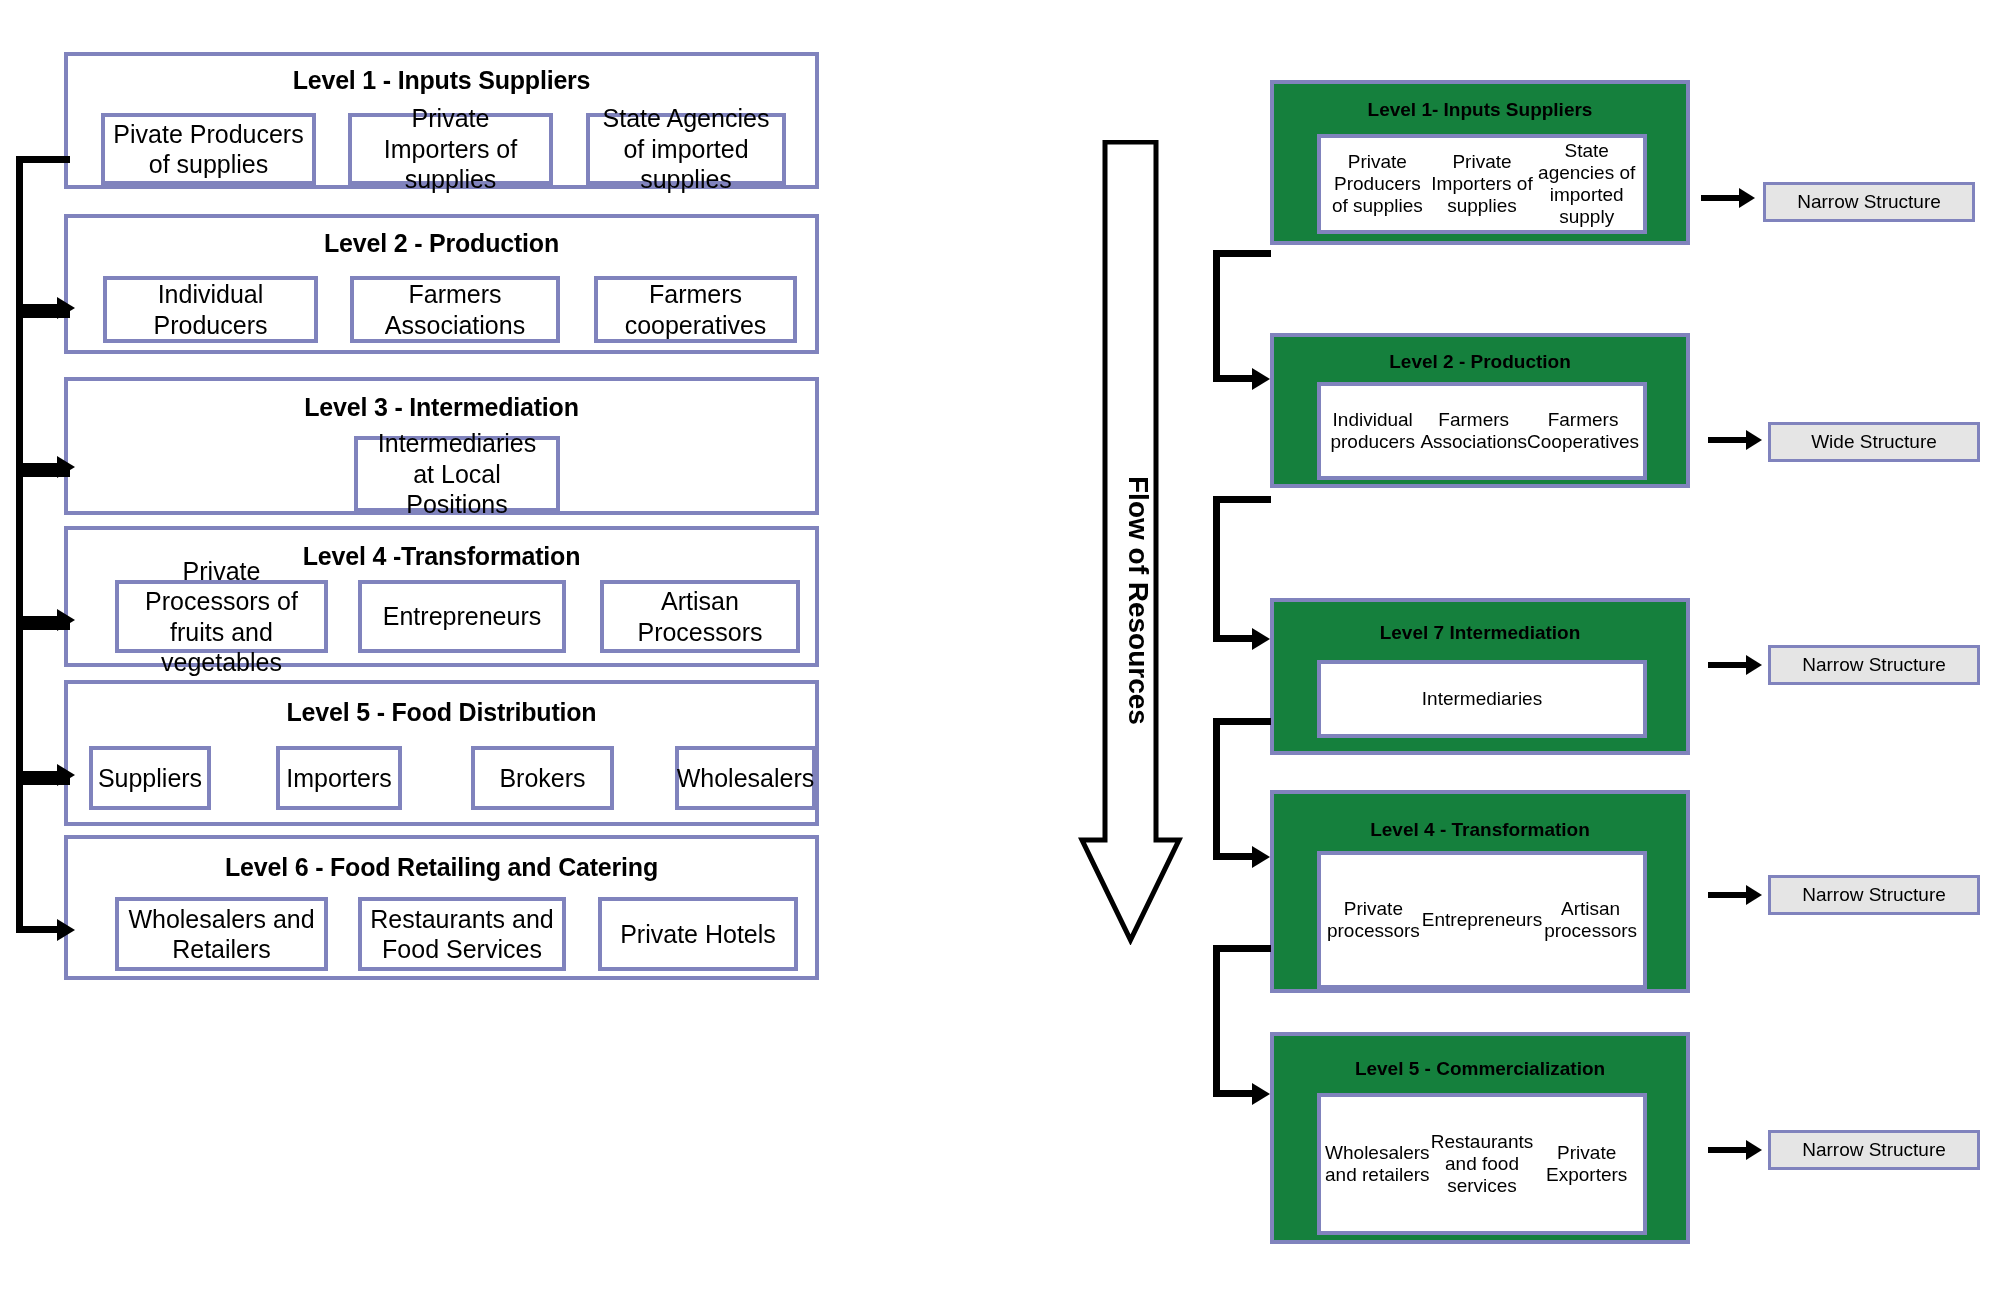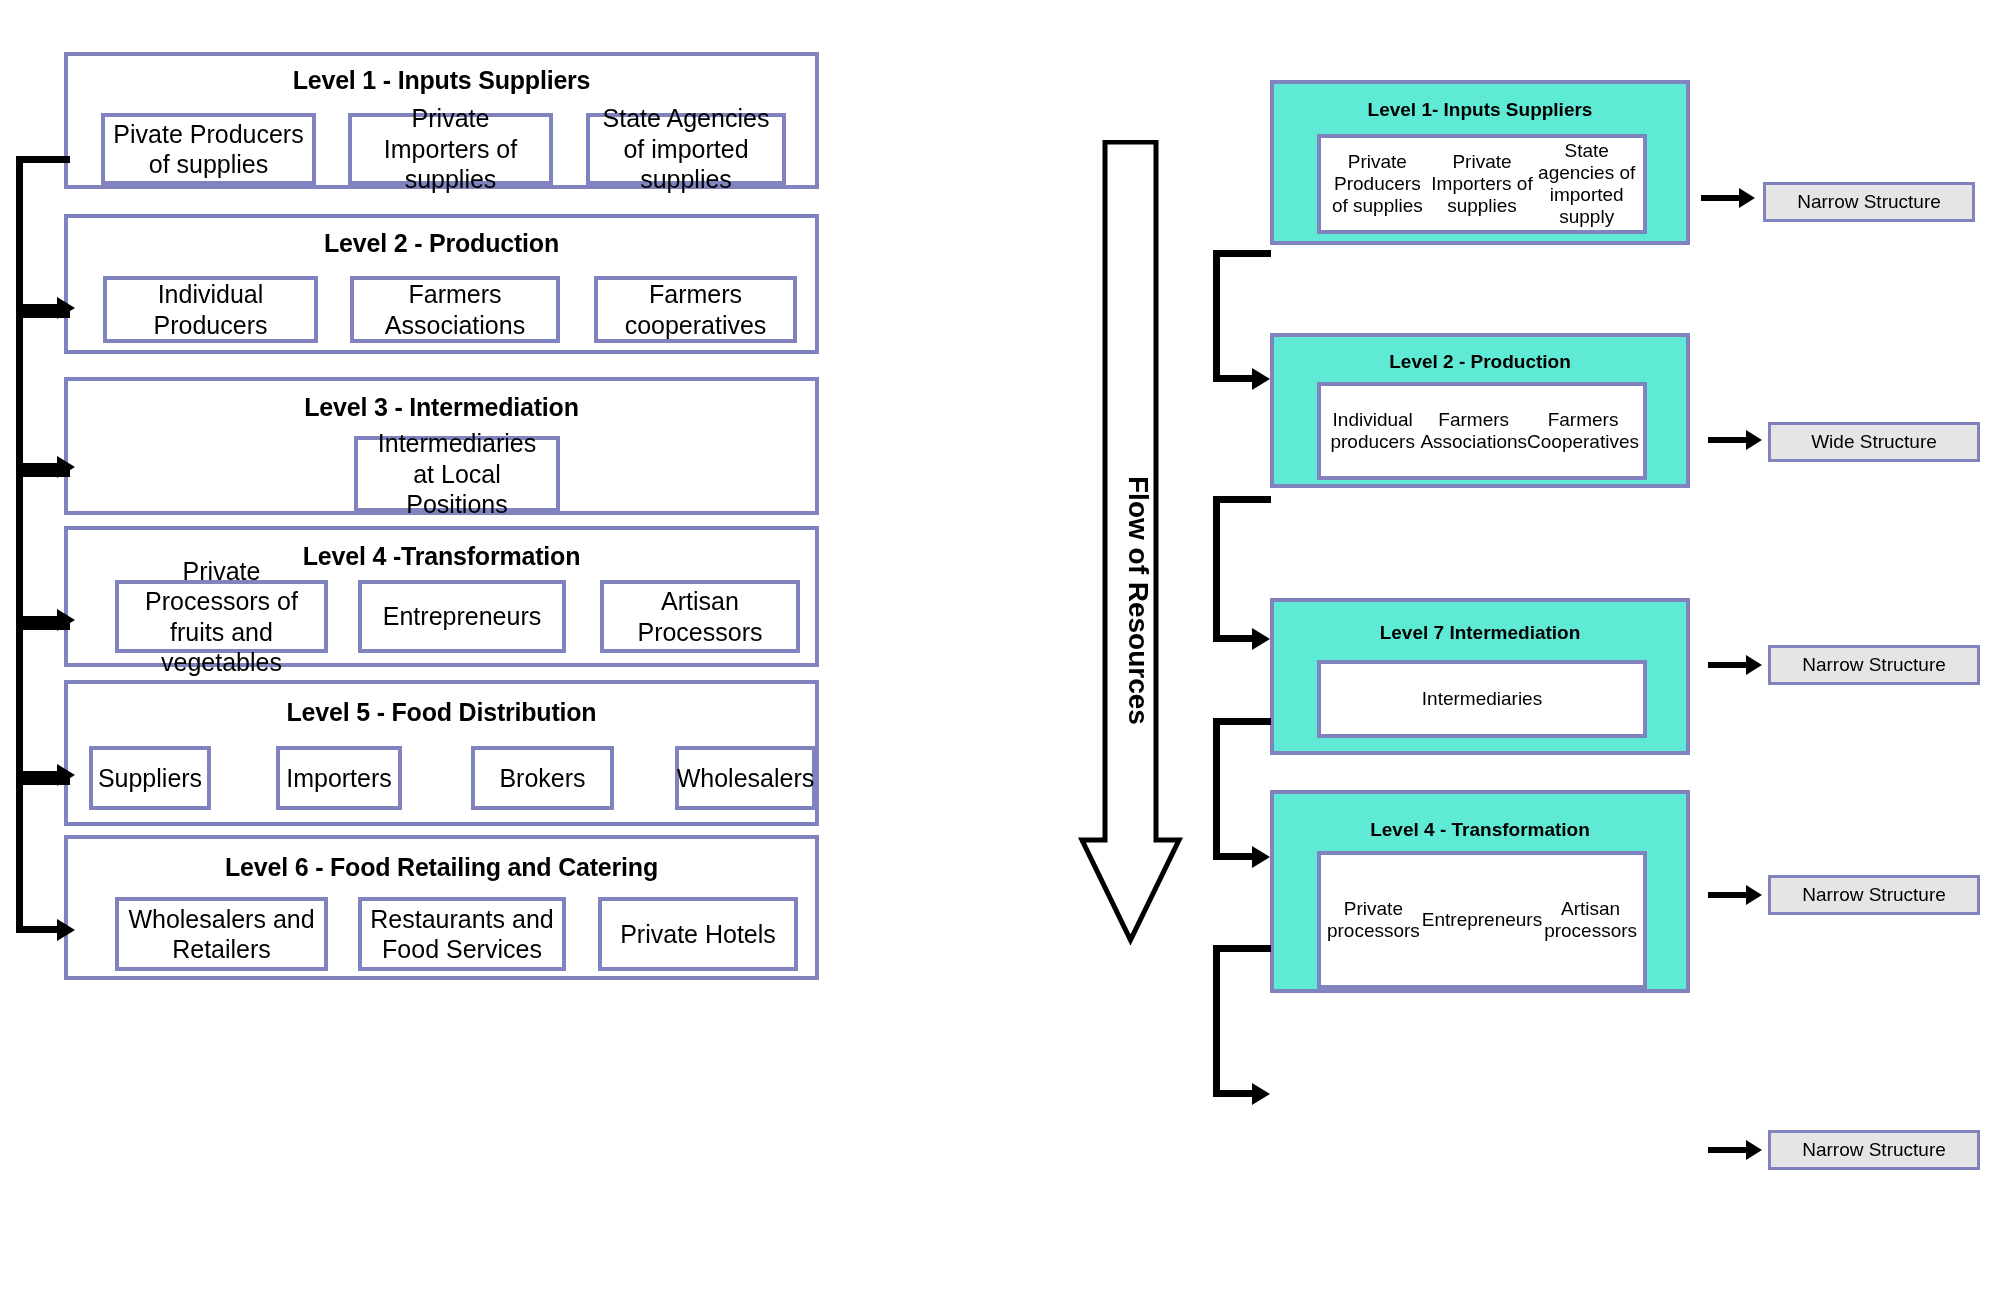--- a/index.html
+++ b/index.html
@@ -35,21 +35,21 @@
     font-size:25px;
     line-height:1.22;
     padding:2px 6px;
     color:#000;
   }
 
   
   .rpanel{
     position:absolute;
     border:4px solid #8083bd;
-    background:#5eead4;
+    background:#15803d;
     box-sizing:border-box;
   }
   .rpanel-title{
     position:absolute;left:0;right:0;
     text-align:center;font-weight:bold;font-size:19px;
   }
   .rinner{
     position:absolute;
     border:4px solid #8083bd;
     background:#fff;
@@ -223,20 +223,28 @@
       <div>Entrepreneurs</div>
       <div>Artisan processors</div>
     </div>
   </div>
   <div class="rarrow" style="left:1708px;top:885px;width:54px;height:20px;">
     <div class="shaft" style="width:40px;"></div>
     <div class="head" style="left:38px;"></div>
   </div>
   <div class="sbox" style="left:1768px;top:875px;width:212px;height:40px;">Narrow Structure</div>
 
+  <div class="rpanel" style="left:1270px;top:1032px;width:420px;height:212px;">
+    <div class="rpanel-title" style="top:22px;">Level 5 - Commercialization</div>
+    <div class="rinner" style="left:43px;top:57px;width:330px;height:142px;">
+      <div>Wholesalers and retailers</div>
+      <div>Restaurants and food services</div>
+      <div>Private Exporters</div>
+    </div>
+  </div>
   <div class="rarrow" style="left:1708px;top:1140px;width:54px;height:20px;">
     <div class="shaft" style="width:40px;"></div>
     <div class="head" style="left:38px;"></div>
   </div>
   <div class="sbox" style="left:1768px;top:1130px;width:212px;height:40px;">Narrow Structure</div>
 
   <div class="cnct cnct-h" style="left:1213px;top:250px;width:58px;"></div>
   <div class="cnct cnct-v" style="left:1213px;top:250px;height:132px;"></div>
   <div class="cnct cnct-h" style="left:1213px;top:375px;width:45px;"></div>
   <div class="arrowhead" style="left:1252px;top:368px;"></div>

